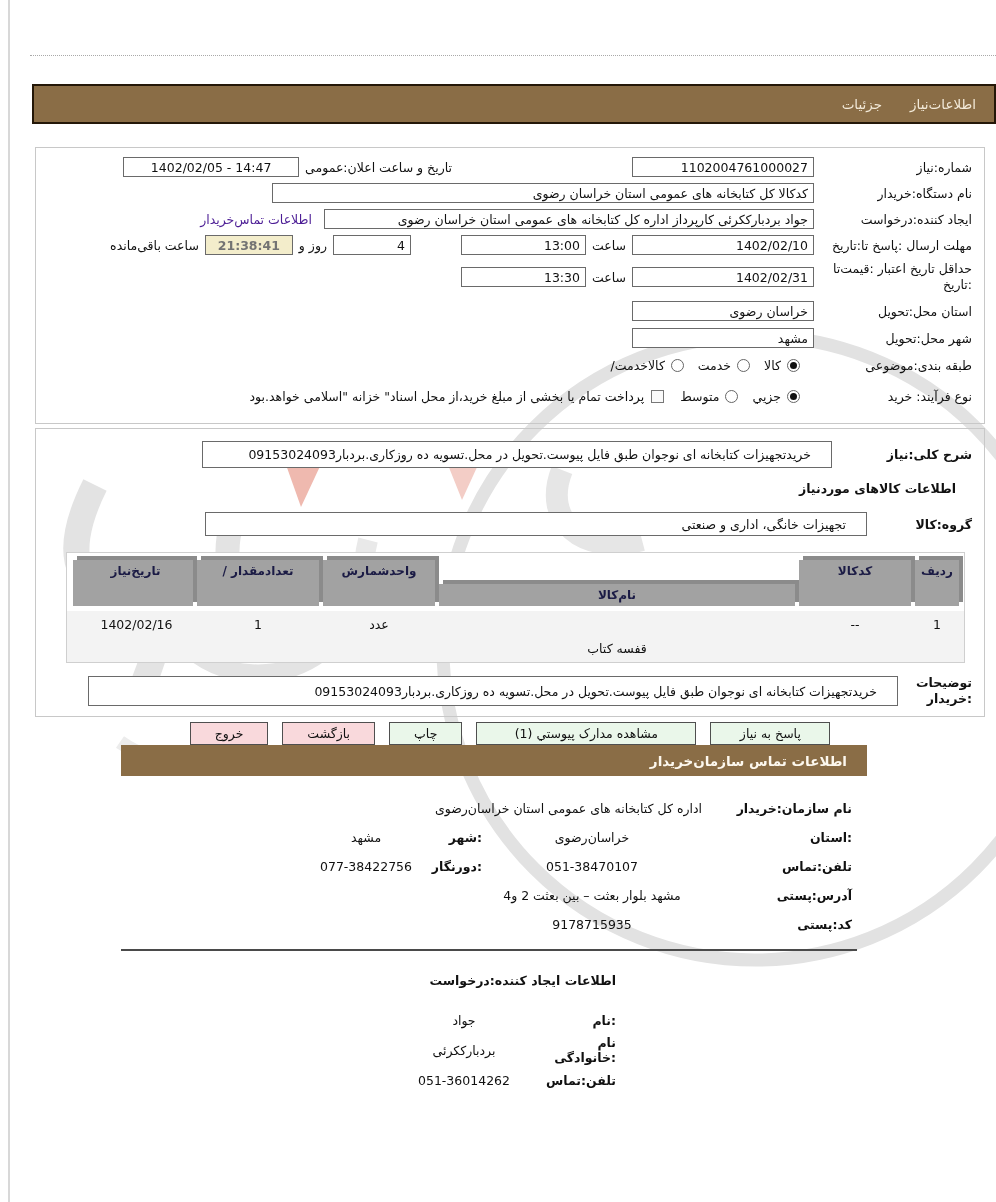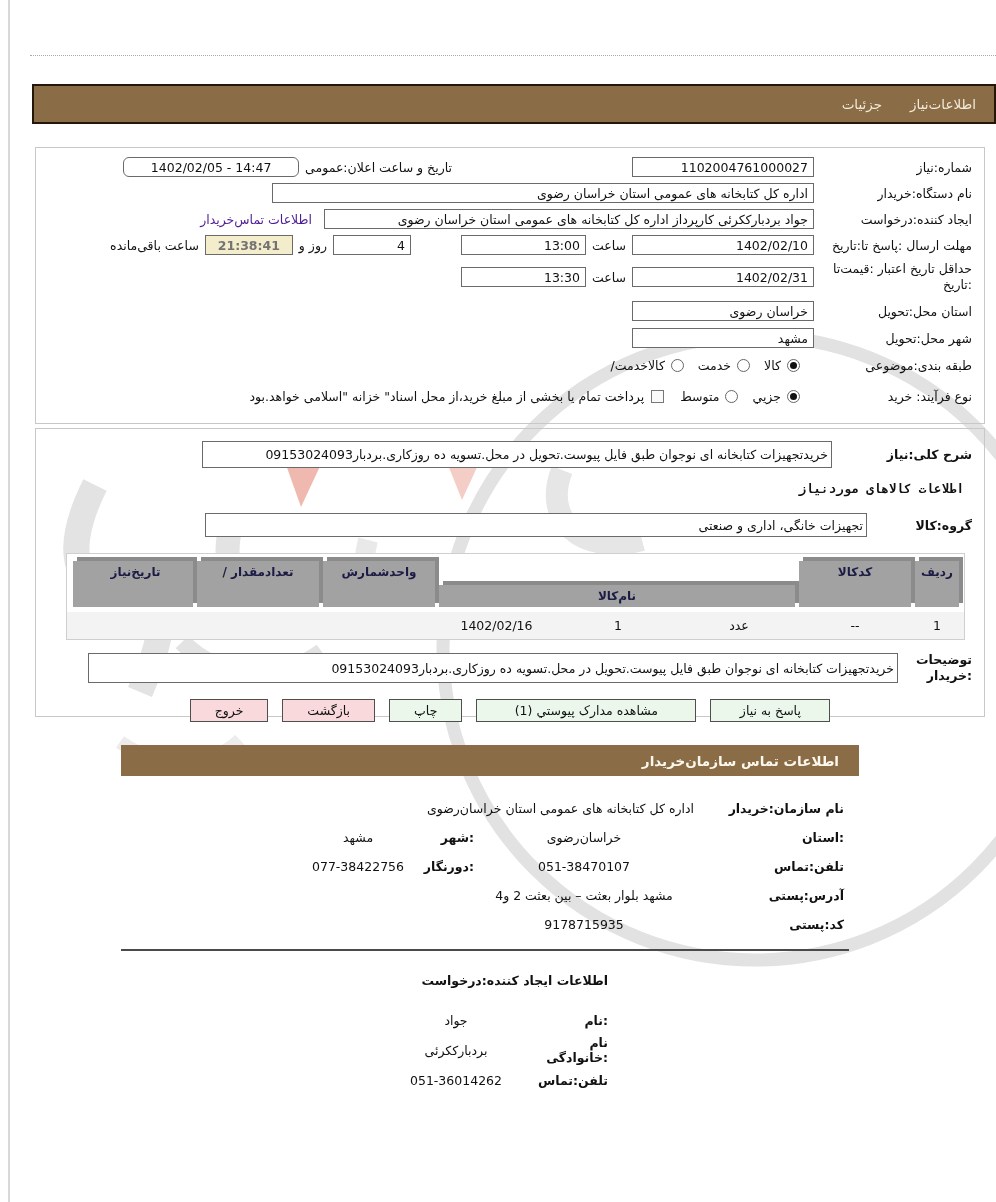--- a/index.html
+++ b/index.html
@@ -34,21 +34,21 @@
   .fl { width:158px; flex:none; }
   .fl2 { width:158px; flex:none; line-height:1.25; }
   .bx {
     border:1px solid #6a6a6a; background:#fff; height:20px;
     display:flex; align-items:center; padding:0 5px; flex:none;
   }
   .ltr { direction:ltr; }
   .end { justify-content:flex-end; }
   .ctr { justify-content:center; }
   .w-num { width:182px; }
-  .w-announce { width:176px;border-radius:6px; }
+  .w-announce { width:176px; }
   .w-wide { width:542px; }
   .w-creator { width:490px; }
   .w-date { width:182px; }
   .w-time { width:125px; }
   .w-days { width:78px; }
   .w-cd { width:88px; background:#f3edcb; color:#737373; font-weight:bold; }
   .w-loc { width:182px; }
   .spacer180 { width:180px; flex:none; }
   .spacer50 { width:50px; flex:none; }
   .ml6 { margin-left:6px; } .mr6 { margin-right:6px; }
@@ -61,44 +61,44 @@
   .radio.checked .dot i { background:#111; }
   .checkbox { width:13px; height:13px; border:1px solid #777; background:#fafafa; flex:none; margin-right:16px; margin-left:7px; }
   .note { white-space:nowrap; }
 
   
   .p2-row { display:flex; align-items:center; margin-bottom:0; }
   .p2-label { font-weight:bold; flex:none; }
   .desc-label { width:140px; }
   .group-label { width:105px; }
   .comments-label { width:74px; line-height:1.3; font-weight:bold; }
-  .bx-big { border:1px solid #6a6a6a; background:#fff; display:flex; align-items:center; padding:0 3px;margin-left:40px; }
+  .bx-big { border:1px solid #6a6a6a; background:#fff; display:flex; align-items:center; padding:0 20px;margin-left:40px; }
   .desc-box { width:630px; height:27px; }
   .group-box { width:662px; height:24px; }
   .comments-box { flex:1; height:30px; }
-  .items-heading { font-weight:bold; margin:13px 8px 14px;font-family:Liberation Mono, monospace; }
+  .items-heading { font-weight:bold; margin:13px 16px 14px; }
 
   .tbl { border:1px solid #cfcfcf; margin:16px 7px 0 18px; background:#fff; }
   .tbl-head { display:flex; gap:4px; padding:7px 5px 2px; }
   .th { background:#a2a2a2; color:#1b1b45; font-weight:bold; font-size:12px; text-align:center;
         padding:4px 2px; box-shadow:4px -4px 0 #8b8b8b; }
   .tbl-body { display:flex; gap:4px; background:#f3f3f3; padding:6px 5px; margin-top:3px; }
   .td { text-align:center; }
   .c-radif { width:44px; } .c-code { width:112px; } .c-name { width:356px;margin-top:24px; }
   .c-unit { width:112px; } .c-qty { width:122px; } .c-date { width:120px;padding-left:7px; }
 
   .btn-row { display:flex; justify-content:center; gap:14px; margin-top:14px; }
   .btn { height:23px; border:1px solid #4f4f4f; display:flex; align-items:center; justify-content:center;
          padding:0 24px; cursor:pointer; white-space:nowrap; }
   .btn.green { background:#eaf7ea; }
   .btn.red { background:#f9d9dc; }
   .btn.b-answer { min-width:120px; } .btn.b-docs { min-width:220px; }
 
   
-  .contact { position:absolute; top:745px; right:137px; left:121px; }
+  .contact { position:absolute; top:745px; right:129px; left:121px; }
   .section-bar { height:31px; background:#8a6d46; color:#fdf8ee; font-weight:bold; font-size:13.5px;
                  display:flex; align-items:center; padding-right:20px; }
   .c-rows { margin-top:24px; padding-right:15px; }
   .c-row { display:flex; align-items:center; margin-bottom:13px; height:16px; }
   .c-label { width:150px; flex:none; font-weight:bold; }
   .c-val-main { width:220px; flex:none; text-align:center; white-space:nowrap; }
   .c-val-org { width:420px; flex:none; text-align:right; white-space:nowrap; }
   .c-label2 { width:46px; flex:none; font-weight:bold; }
   .c-val2 { width:140px; flex:none; text-align:center; white-space:nowrap; }
 
@@ -141,21 +141,21 @@
     <div class="row">
       <span class="fl">شماره:نیاز</span>
       <div class="bx w-num ltr end">1102004761000027</div>
       <span class="spacer180"></span>
       <span class="ml6">تاریخ و ساعت اعلان:عمومی</span>
       <div class="bx w-announce ltr ctr ml6">1402/02/05 - 14:47</div>
     </div>
 
     <div class="row">
       <span class="fl">نام دستگاه:خریدار</span>
-      <div class="bx w-wide">اداره کل کتابخانه های عمومی استان خراسان رضوی</div>
+      <div class="bx w-wide">کدکالا کل کتابخانه های عمومی استان خراسان رضوی</div>
     </div>
 
     <div class="row">
       <span class="fl">ایجاد کننده:درخواست</span>
       <div class="bx w-creator">جواد بردبارککرئی کارپرداز  اداره کل کتابخانه های عمومی استان خراسان رضوی</div>
       <span class="link">اطلاعات تماس‌خریدار</span>
     </div>
 
     <div class="row">
       <span class="fl">مهلت ارسال :پاسخ تا:تاریخ</span>
@@ -248,20 +248,21 @@
         <div class="th c-radif">ردیف</div>
         <div class="th c-code">کدکالا</div>
         <div class="th c-name">نام‌کالا</div>
         <div class="th c-unit">واحدشمارش</div>
         <div class="th c-qty">تعدادمقدار /</div>
         <div class="th c-date">تاریخ‌نیاز</div>
       </div>
       <div class="tbl-body">
         <div class="td c-radif">1</div>
         <div class="td c-code">--</div>
+        <div class="td c-name">قفسه کتاب</div>
         <div class="td c-unit">عدد</div>
         <div class="td c-qty">1</div>
         <div class="td c-date ltr">1402/02/16</div>
       </div>
     </div>
 
     <div class="p2-row" style="margin-top:12px;">
       <span class="comments-label">
         <span>توضیحات</span><br>
         <span>:خریدار</span>

